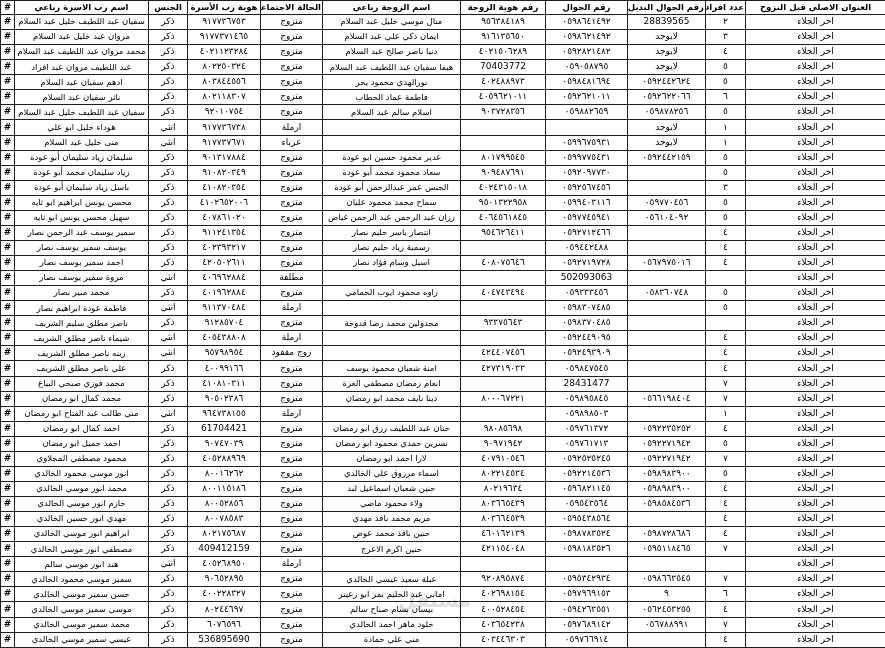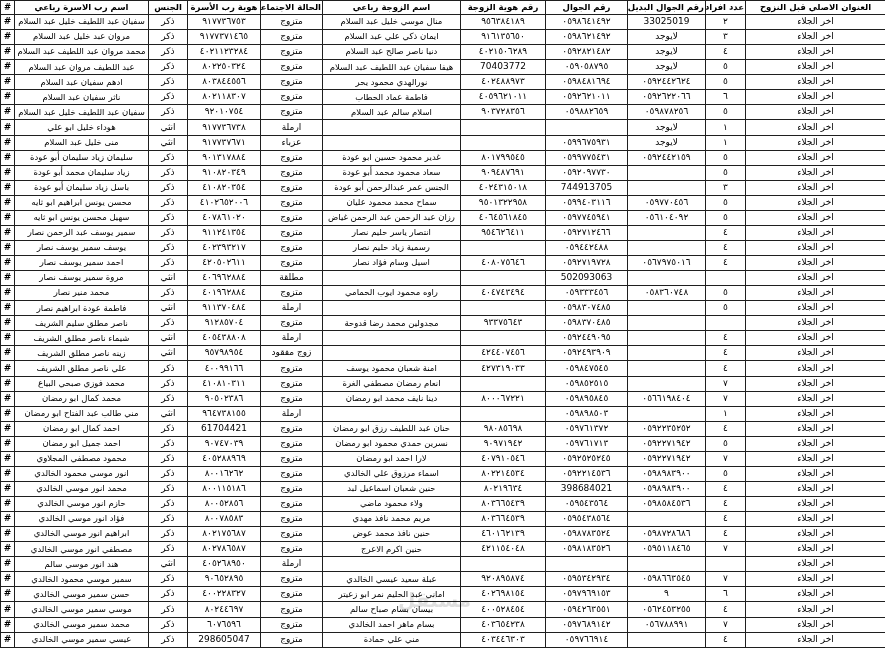--- a/index.html
+++ b/index.html
@@ -87,21 +87,21 @@
     <tbody id="table-body">
         <tr>
           <td class="col-0">#</td>
           <td class="col-1">سفيان عبد اللطيف خليل عبد السلام</td>
           <td class="col-2">ذكر</td>
           <td class="col-3">٩١٧٧٣٦٧٥٣</td>
           <td class="col-4">متزوج</td>
           <td class="col-5">منال موسي خليل عبد السلام</td>
           <td class="col-6">٩٥٦٣٨٤١٨٩</td>
           <td class="col-7">٠٥٩٨٦٤١٤٩٢</td>
-          <td class="col-8">33025019</td>
+          <td class="col-8">28839565</td>
           <td class="col-9">٢</td>
           <td class="col-10">اخر الجلاء</td>
         </tr>
         <tr>
           <td class="col-0">#</td>
           <td class="col-1">مروان عبد خليل عبد السلام</td>
           <td class="col-2">ذكر</td>
           <td class="col-3">٩١٧٧٣٧١٤٦٥</td>
           <td class="col-4">متزوج</td>
           <td class="col-5">ايمان ذكي علي عبد السلام</td>
@@ -119,21 +119,21 @@
           <td class="col-4">متزوج</td>
           <td class="col-5">دنيا ناصر صالح عبد السلام</td>
           <td class="col-6">٤٠٢١٥٠٦٢٨٩</td>
           <td class="col-7">٠٥٩٢٨٢١٤٨٢</td>
           <td class="col-8">لايوجد</td>
           <td class="col-9">٤</td>
           <td class="col-10">اخر الجلاء</td>
         </tr>
         <tr>
           <td class="col-0">#</td>
-          <td class="col-1">عبد اللطيف مروان عبد السلام</td>
+          <td class="col-1">عبد اللطيف مروان عبد افراد</td>
           <td class="col-2">ذكر</td>
           <td class="col-3">٨٠٢٢٥٠٣٢٤</td>
           <td class="col-4">متزوج</td>
           <td class="col-5">هيفا سفيان عبد اللطيف عبد السلام</td>
           <td class="col-6">70403772</td>
           <td class="col-7">٠٥٩٠٥٨٧٩٥</td>
           <td class="col-8">لايوجد</td>
           <td class="col-9">٥</td>
           <td class="col-10">اخر الجلاء</td>
         </tr>
@@ -229,21 +229,21 @@
           <td class="col-10">اخر الجلاء</td>
         </tr>
         <tr>
           <td class="col-0">#</td>
           <td class="col-1">باسل زياد سليمان أبو عودة</td>
           <td class="col-2">ذكر</td>
           <td class="col-3">٤١٠٨٢٠٣٥٤</td>
           <td class="col-4">متزوج</td>
           <td class="col-5">الجنس عمر عبدالرحمن أبو عودة</td>
           <td class="col-6">٤٠٢٤٣١٥٠١٨</td>
-          <td class="col-7">744913705</td>
+          <td class="col-7">٠٥٩٢٥٦٧٤٥٦</td>
           <td class="col-8"></td>
           <td class="col-9">٣</td>
           <td class="col-10">اخر الجلاء</td>
         </tr>
         <tr>
           <td class="col-0">#</td>
           <td class="col-1">محسن يونس ابراهيم ابو ثايه</td>
           <td class="col-2">ذكر</td>
           <td class="col-3">٤١٠٢٦٥٢٠٠٦</td>
           <td class="col-4">متزوج</td>
@@ -398,21 +398,21 @@
           <td class="col-10">اخر الجلاء</td>
         </tr>
         <tr>
           <td class="col-0">#</td>
           <td class="col-1">محمد فوزي صبحي البياع</td>
           <td class="col-2">ذكر</td>
           <td class="col-3">٤١٠٨١٠٣١١</td>
           <td class="col-4">متزوج</td>
           <td class="col-5">انعام رمضان مصطفي الغرة</td>
           <td class="col-6"></td>
-          <td class="col-7">٠٥٩٨٥٢٥١٥</td>
+          <td class="col-7">28431477</td>
           <td class="col-8"></td>
           <td class="col-9">٧</td>
           <td class="col-10">اخر الجلاء</td>
         </tr>
         <tr>
           <td class="col-0">#</td>
           <td class="col-1">محمد كمال ابو رمضان</td>
           <td class="col-2">ذكر</td>
           <td class="col-3">٩٠٥٠٢٣٨٦</td>
           <td class="col-4">متزوج</td>
@@ -489,41 +489,41 @@
           <td class="col-10">اخر الجلاء</td>
         </tr>
         <tr>
           <td class="col-0">#</td>
           <td class="col-1">محمد انور موسي الخالدي</td>
           <td class="col-2">ذكر</td>
           <td class="col-3">٨٠٠١١٥١٨٦</td>
           <td class="col-4">متزوج</td>
           <td class="col-5">حنين شعبان اسماعيل لبد</td>
           <td class="col-6">٨٠٢١٩٦٣٤</td>
-          <td class="col-7">398684021</td>
+          <td class="col-7">٠٥٩٦٨٢١١٤٥</td>
           <td class="col-8">٠٥٩٨٩٨٣٩٠٠</td>
           <td class="col-9">٤</td>
           <td class="col-10">اخر الجلاء</td>
         </tr>
         <tr>
           <td class="col-0">#</td>
           <td class="col-1">حازم انور موسي الخالدي</td>
           <td class="col-2">ذكر</td>
           <td class="col-3">٨٠٠٥٢٨٥٦</td>
           <td class="col-4">متزوج</td>
           <td class="col-5">ولاء محمود ماضي</td>
           <td class="col-6">٨٠٣٦٦٥٤٣٩</td>
           <td class="col-7">٠٥٩٥٤٣٥٦٤</td>
           <td class="col-8">٠٥٩٨٥٨٤٥٣٦</td>
           <td class="col-9">٤</td>
           <td class="col-10">اخر الجلاء</td>
         </tr>
         <tr>
           <td class="col-0">#</td>
-          <td class="col-1">فؤاد انور موسي الخالدي</td>
+          <td class="col-1">مهدي انور حسين الخالدي</td>
           <td class="col-2">ذكر</td>
           <td class="col-3">٨٠٠٧٨٥٨٣</td>
           <td class="col-4">متزوج</td>
           <td class="col-5">مريم محمد نافذ مهدي</td>
           <td class="col-6">٨٠٣٦٦٤٥٣٩</td>
           <td class="col-7">٠٥٩٥٤٣٨٥٦٤</td>
           <td class="col-8"></td>
           <td class="col-9">٤</td>
           <td class="col-10">اخر الجلاء</td>
         </tr>
@@ -537,21 +537,21 @@
           <td class="col-6">٤٦٠١٦٢١٣٩</td>
           <td class="col-7">٠٥٩٨٧٨٣٥٢٤</td>
           <td class="col-8">٠٥٩٨٧٢٨٦٨٦</td>
           <td class="col-9">٤</td>
           <td class="col-10">اخر الجلاء</td>
         </tr>
         <tr>
           <td class="col-0">#</td>
           <td class="col-1">مصطفي انور موسي الخالدي</td>
           <td class="col-2">ذكر</td>
-          <td class="col-3">٨٠٢٧٨٦٥٨٧</td>
+          <td class="col-3">409412159</td>
           <td class="col-4">متزوج</td>
           <td class="col-5">حنين اكرم الاعرج</td>
           <td class="col-6">٤٢١١٥٤٠٤٨</td>
           <td class="col-7">٠٥٩٨١٨٣٥٢٦</td>
           <td class="col-8">٠٥٩٥١١٨٤٦٥</td>
           <td class="col-9">٧</td>
           <td class="col-10">اخر الجلاء</td>
         </tr>
         <tr>
           <td class="col-0">#</td>
@@ -604,32 +604,32 @@
           <td class="col-8">٠٥٦٢٤٥٣٢٥٥</td>
           <td class="col-9">٤</td>
           <td class="col-10">اخر الجلاء</td>
         </tr>
         <tr>
           <td class="col-0">#</td>
           <td class="col-1">محمد سمير موسي الخالدي</td>
           <td class="col-2">ذكر</td>
           <td class="col-3">٦٠٧٦٥٩٦</td>
           <td class="col-4">متزوج</td>
-          <td class="col-5">بسام ماهر احمد الخالدي</td>
+          <td class="col-5">خلود ماهر احمد الخالدي</td>
           <td class="col-6">٤٠٣٦٥٤٢٣٨</td>
           <td class="col-7">٠٥٩٧٦٨٩١٤٢</td>
           <td class="col-8">٠٥٦٧٨٨٩٩١</td>
           <td class="col-9">٧</td>
           <td class="col-10">اخر الجلاء</td>
         </tr>
         <tr>
           <td class="col-0">#</td>
           <td class="col-1">عيسي سمير موسي الخالدي</td>
           <td class="col-2">ذكر</td>
-          <td class="col-3">298605047</td>
+          <td class="col-3">536895690</td>
           <td class="col-4">متزوج</td>
           <td class="col-5">مني علي حمادة</td>
           <td class="col-6">٤٠٣٤٤٦٣٠٣</td>
           <td class="col-7">٠٥٩٧٦٦٩١٤</td>
           <td class="col-8"></td>
           <td class="col-9">٤</td>
           <td class="col-10">اخر الجلاء</td>
         </tr>
       </tbody>
   </table>

